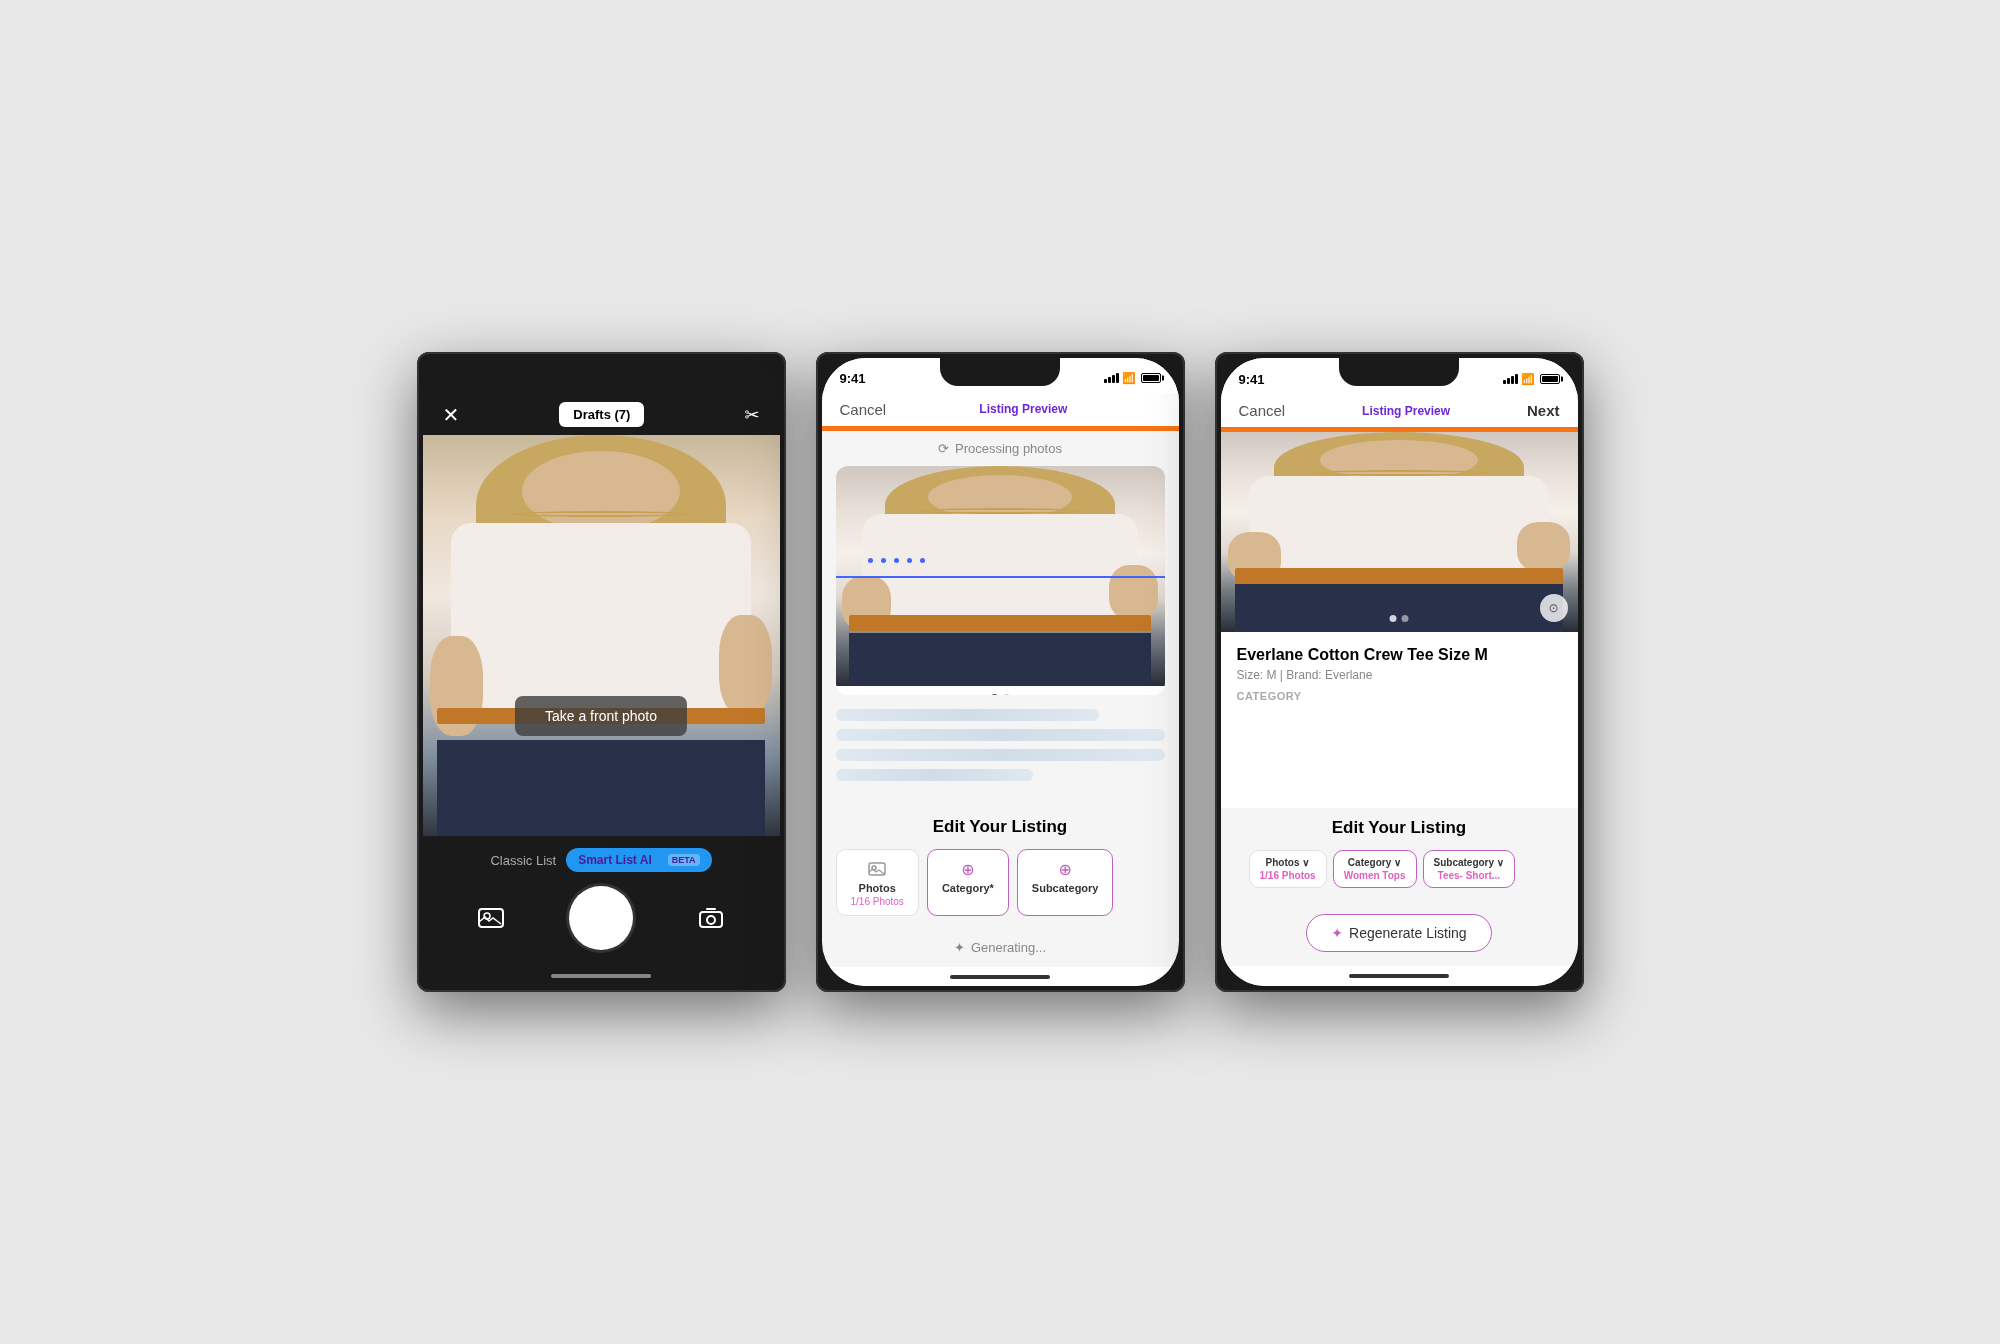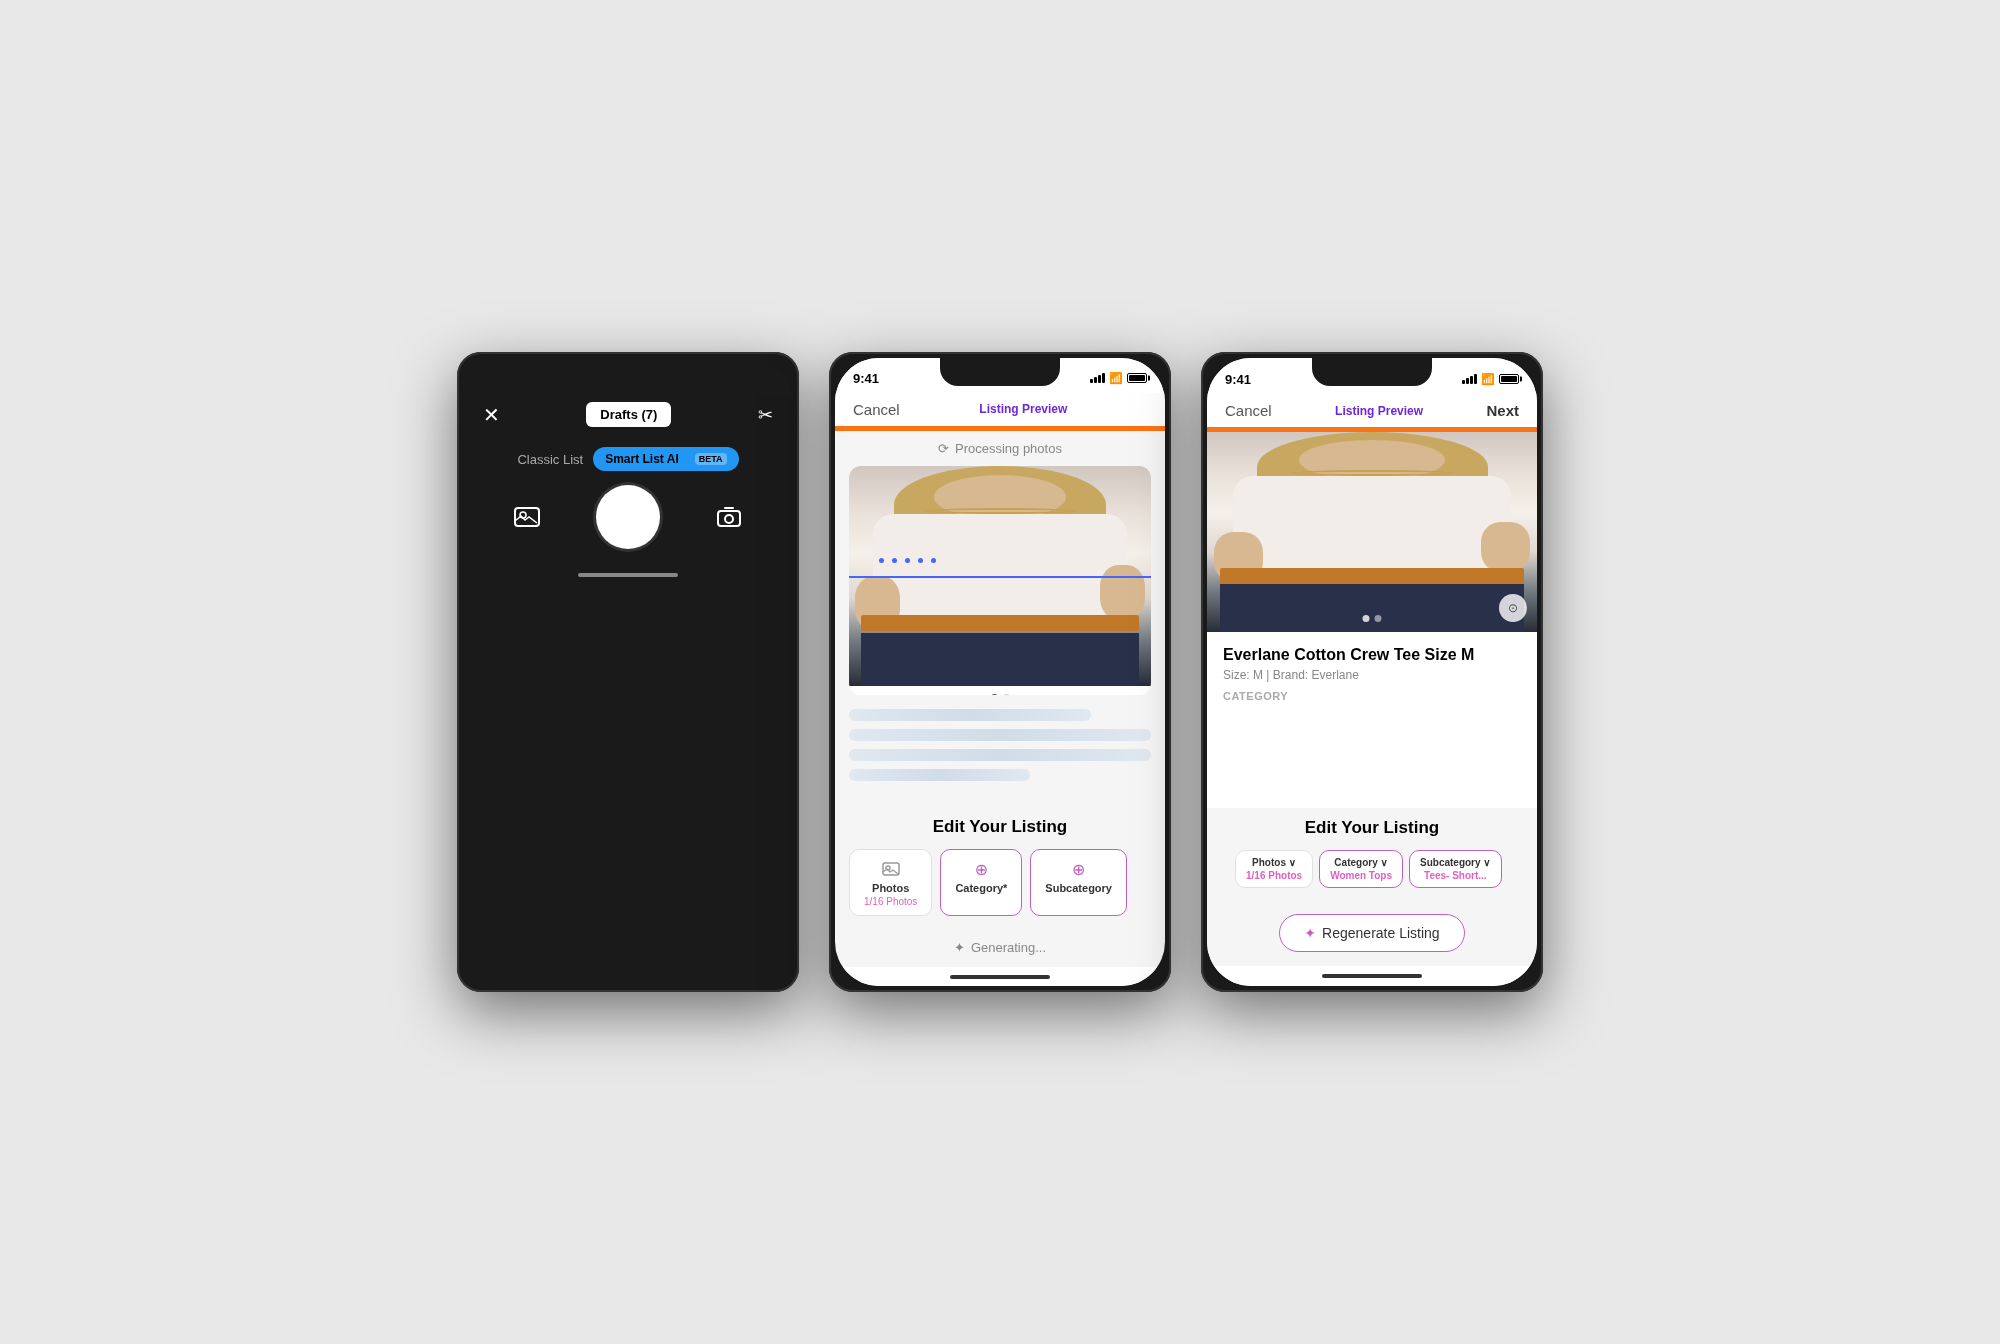--- a/index.html
+++ b/index.html
@@ -16,24 +16,24 @@
 
     .phones-container {
       display: flex;
       gap: 30px;
       align-items: center;
       justify-content: center;
     }
 
     
     .phone {
-      width: 342px;
+      width: 369px;
       height: 640px;
       background: #1a1a1a;
-      border-radius: 24px;
+      border-radius: 12px;
       position: relative;
       box-shadow: 0 20px 60px rgba(0,0,0,0.5), inset 0 0 0 2px #333;
       overflow: hidden;
     }
 
     .phone-inner {
       position: absolute;
       top: 6px; left: 6px; right: 6px; bottom: 6px;
       border-radius: 44px;
       overflow: hidden;
@@ -143,21 +143,21 @@
       margin-bottom: 14px;
     }
 
     .classic-list-label {
       color: #aaa;
       font-size: 13px;
     }
 
     .smart-list-badge {
       background: #2196f3;
-      color: #000000;
+      color: #4c1d95;
       padding: 5px 12px;
       border-radius: 20px;
       font-size: 12px;
       font-weight: 600;
       display: flex;
       align-items: center;
       gap: 16px;
     }
 
     .beta-tag {
@@ -693,20 +693,34 @@
           <div class="status-icons">
           </div>
         </div>
 
         <div class="camera-header">
           <span style="color:white;font-size:20px;font-weight:300;">✕</span>
           <div style="background:white;border-radius:6px;padding:5px 14px;font-size:13px;font-weight:600;">Drafts (7)</div>
           <span style="color:white;font-size:18px;">✂</span>
         </div>
 
+        <div class="camera-photo-area">
+          <div class="camera-image-bg">
+
+            <div class="hair"></div>
+            <div class="face"></div>
+            <div class="necklace"></div>
+            <div class="tshirt"></div>
+            <div class="hand-left"></div>
+            <div class="hand-right"></div>
+            <div class="belt"></div>
+            <div class="jeans"></div>
+          </div>
+          <div class="take-photo-overlay">Take a front photo</div>
+        </div>
 
         <div class="camera-bottom">
           <div class="listing-mode-row">
             <span class="classic-list-label">Classic List</span>
             <div class="smart-list-badge">
               <span>Smart List AI</span>
               <span class="beta-tag">BETA</span>
             </div>
           </div>
           <div class="camera-controls">

